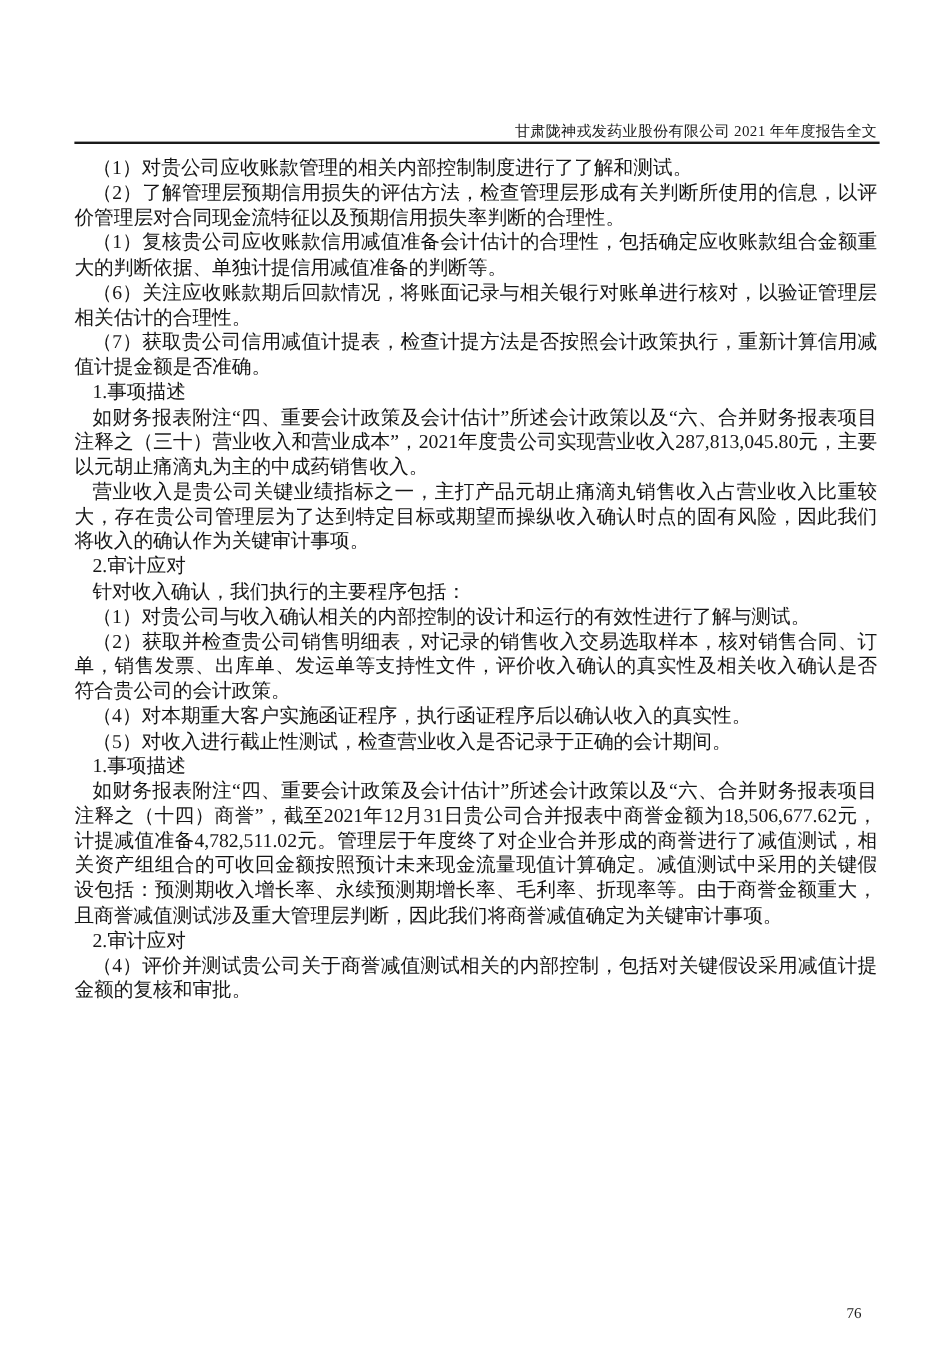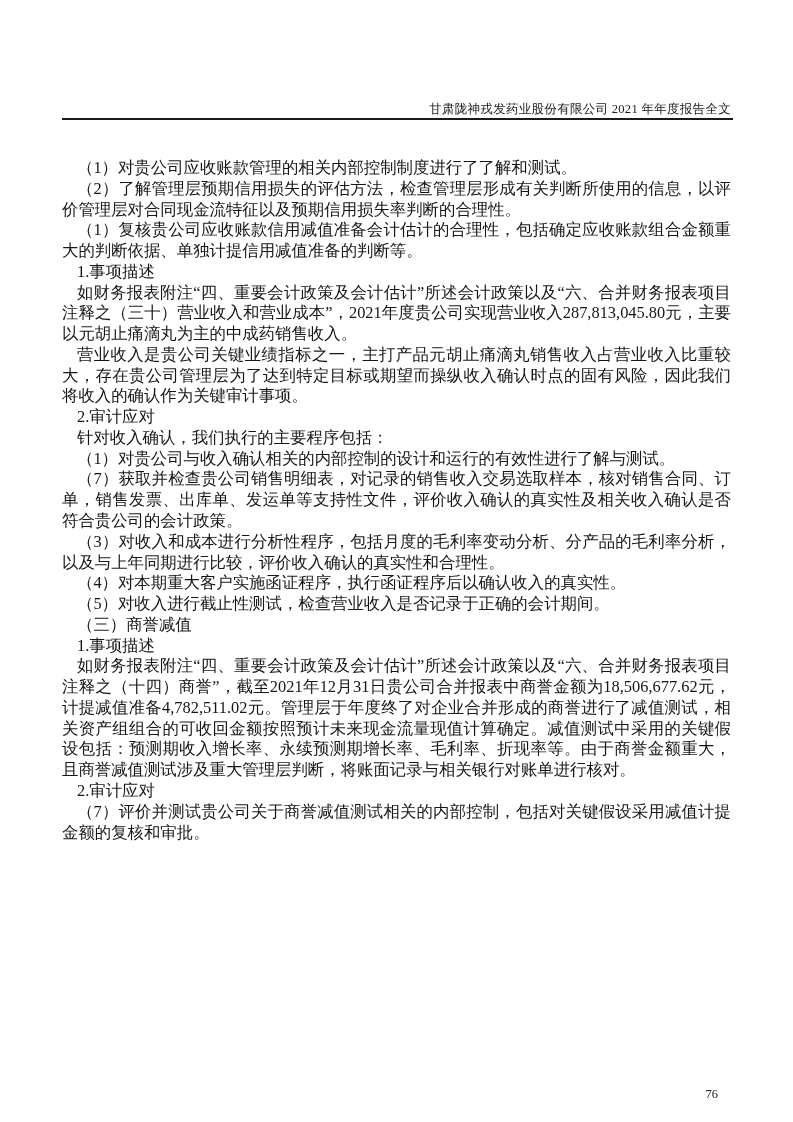--- a/index.html
+++ b/index.html
@@ -32,21 +32,21 @@
   .header-rule {
     position: absolute;
     top: 72px;
     left: 62px;
     right: 60px;
     height: 0;
     border-top: 2px solid #1a1a1a;
   }
   .content {
     position: absolute;
-    top: 112px;
+    top: 84px;
     left: 62px;
     width: 669px;
     font-size: 16.4px;
     line-height: 20.76px;
     text-align: justify;
     text-justify: inter-ideograph;
     letter-spacing: 0;
   }
   .content p {
     margin: 0;
@@ -69,32 +69,32 @@
 <div class="page">
 
   <div class="page-header">甘肃陇神戎发药业股份有限公司 2021 年年度报告全文</div>
 
   <div class="header-rule"></div>
 
   <div class="content">
     <p>（1）对贵公司应收账款管理的相关内部控制制度进行了了解和测试。</p>
     <p>（2）了解管理层预期信用损失的评估方法，检查管理层形成有关判断所使用的信息，以评价管理层对合同现金流特征以及预期信用损失率判断的合理性。</p>
     <p>（1）复核贵公司应收账款信用减值准备会计估计的合理性，包括确定应收账款组合金额重大的判断依据、单独计提信用减值准备的判断等。</p>
+    <p>（6）关注应收账款期后回款情况，将账面记录与相关银行对账单进行核对，以验证管理层相关估计的合理性。</p>
+    <p>（7）获取贵公司信用减值计提表，检查计提方法是否按照会计政策执行，重新计算信用减值计提金额是否准确。</p>
     <p>1.事项描述</p>
     <p>如财务报表附注“四、重要会计政策及会计估计”所述会计政策以及“六、合并财务报表项目注释之（三十）营业收入和营业成本”，2021年度贵公司实现营业收入287,813,045.80元，主要以元胡止痛滴丸为主的中成药销售收入。</p>
     <p>营业收入是贵公司关键业绩指标之一，主打产品元胡止痛滴丸销售收入占营业收入比重较大，存在贵公司管理层为了达到特定目标或期望而操纵收入确认时点的固有风险，因此我们将收入的确认作为关键审计事项。</p>
     <p>2.审计应对</p>
     <p>针对收入确认，我们执行的主要程序包括：</p>
     <p>（1）对贵公司与收入确认相关的内部控制的设计和运行的有效性进行了解与测试。</p>
-    <p>（7）获取并检查贵公司销售明细表，对记录的销售收入交易选取样本，核对销售合同、订单，销售发票、出库单、发运单等支持性文件，评价收入确认的真实性及相关收入确认是否符合贵公司的会计政策。</p>
-    <p>（3）对收入和成本进行分析性程序，包括月度的毛利率变动分析、分产品的毛利率分析，以及与上年同期进行比较，评价收入确认的真实性和合理性。</p>
+    <p>（2）获取并检查贵公司销售明细表，对记录的销售收入交易选取样本，核对销售合同、订单，销售发票、出库单、发运单等支持性文件，评价收入确认的真实性及相关收入确认是否符合贵公司的会计政策。</p>
     <p>（4）对本期重大客户实施函证程序，执行函证程序后以确认收入的真实性。</p>
     <p>（5）对收入进行截止性测试，检查营业收入是否记录于正确的会计期间。</p>
-    <p>（三）商誉减值</p>
     <p>1.事项描述</p>
-    <p>如财务报表附注“四、重要会计政策及会计估计”所述会计政策以及“六、合并财务报表项目注释之（十四）商誉”，截至2021年12月31日贵公司合并报表中商誉金额为18,506,677.62元，计提减值准备4,782,511.02元。管理层于年度终了对企业合并形成的商誉进行了减值测试，相关资产组组合的可收回金额按照预计未来现金流量现值计算确定。减值测试中采用的关键假设包括：预测期收入增长率、永续预测期增长率、毛利率、折现率等。由于商誉金额重大，且商誉减值测试涉及重大管理层判断，将账面记录与相关银行对账单进行核对。</p>
+    <p>如财务报表附注“四、重要会计政策及会计估计”所述会计政策以及“六、合并财务报表项目注释之（十四）商誉”，截至2021年12月31日贵公司合并报表中商誉金额为18,506,677.62元，计提减值准备4,782,511.02元。管理层于年度终了对企业合并形成的商誉进行了减值测试，相关资产组组合的可收回金额按照预计未来现金流量现值计算确定。减值测试中采用的关键假设包括：预测期收入增长率、永续预测期增长率、毛利率、折现率等。由于商誉金额重大，且商誉减值测试涉及重大管理层判断，因此我们将商誉减值确定为关键审计事项。</p>
     <p>2.审计应对</p>
-    <p>（7）评价并测试贵公司关于商誉减值测试相关的内部控制，包括对关键假设采用减值计提金额的复核和审批。</p>
+    <p>（4）评价并测试贵公司关于商誉减值测试相关的内部控制，包括对关键假设采用减值计提金额的复核和审批。</p>
   </div>
 
   <div class="page-footer">76</div>
 
 </div>
 
 </body></html>

